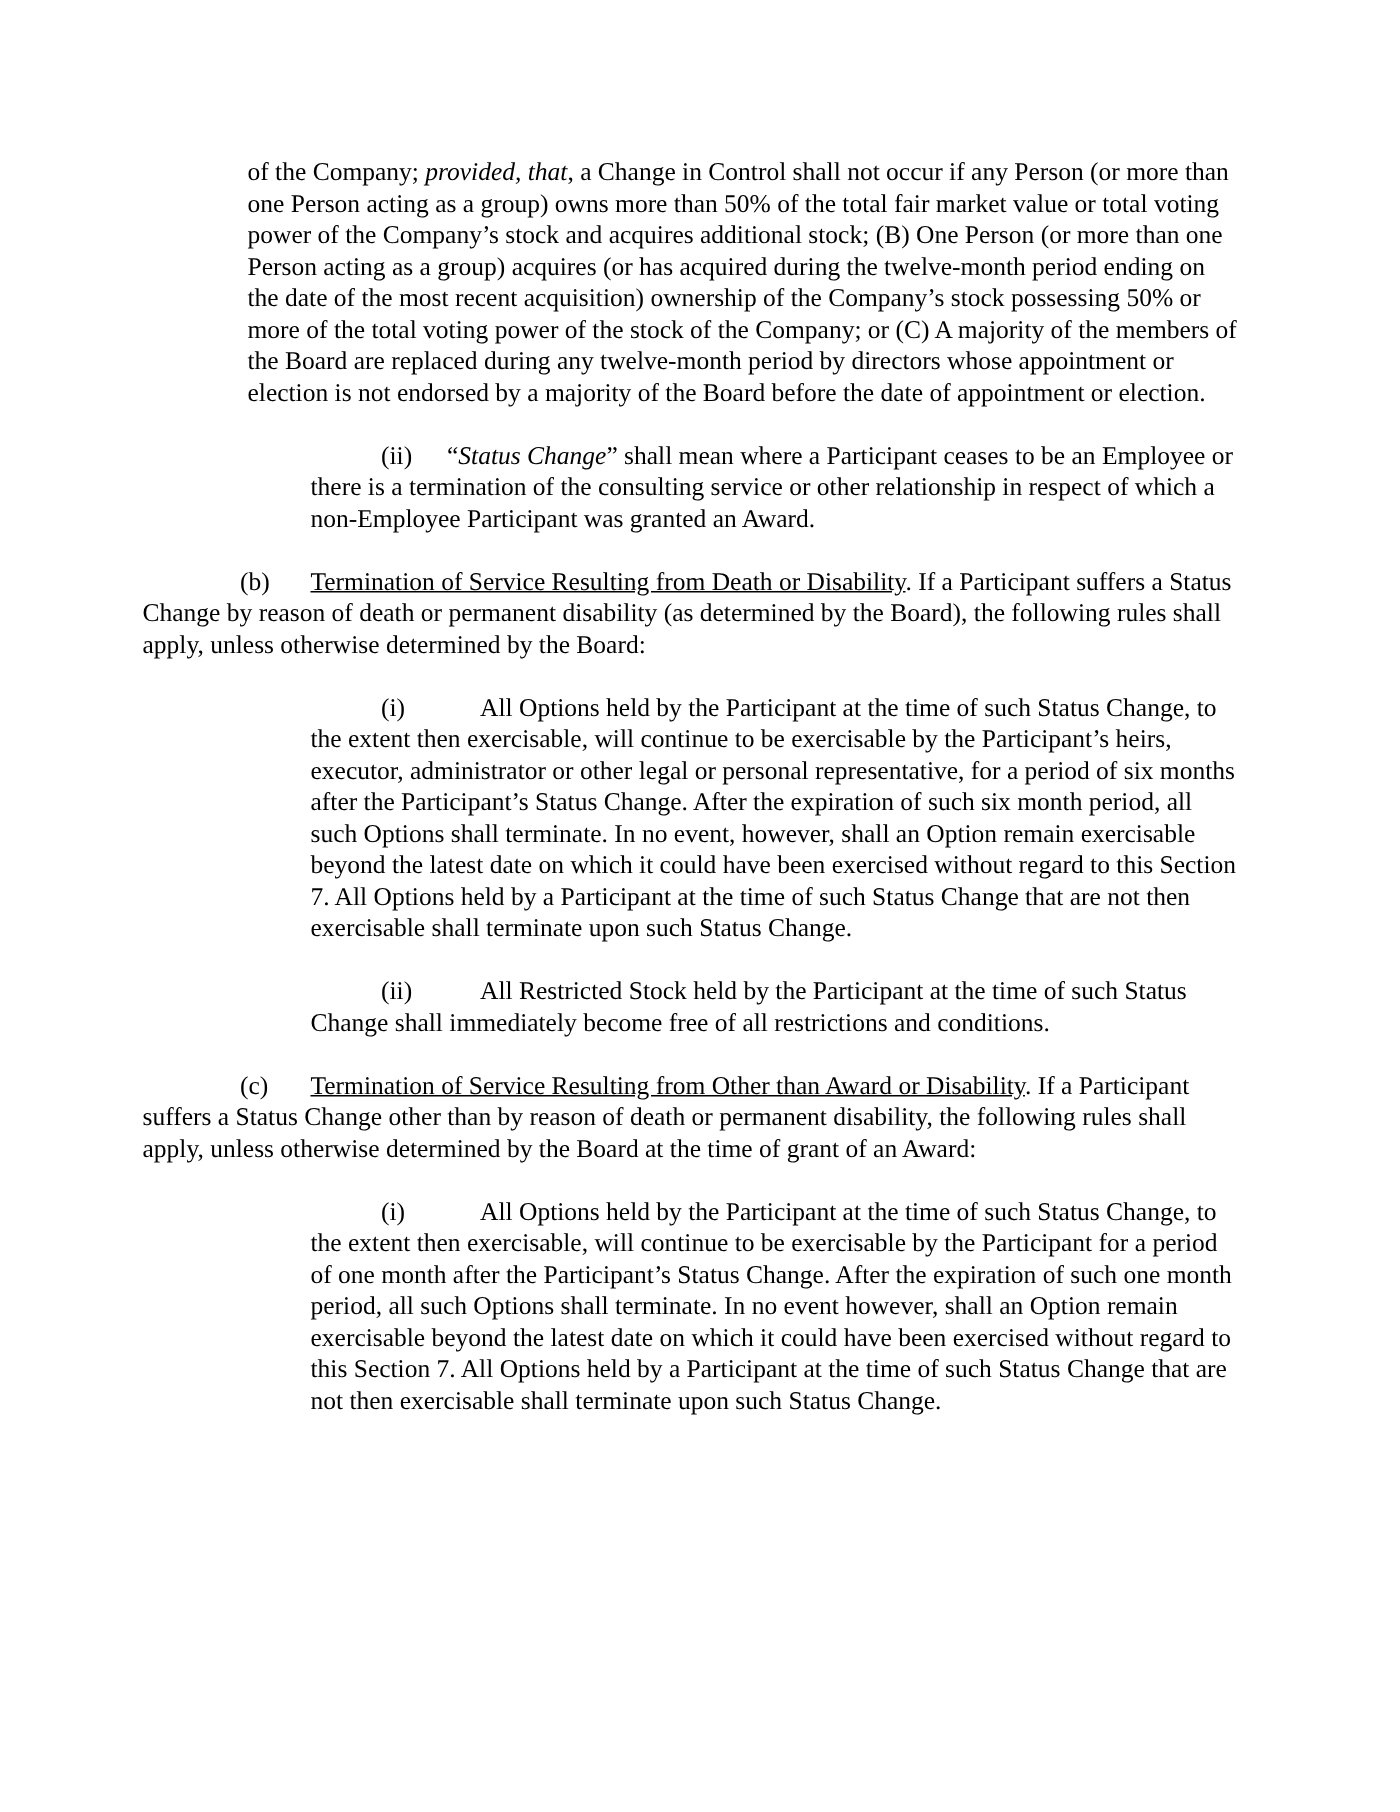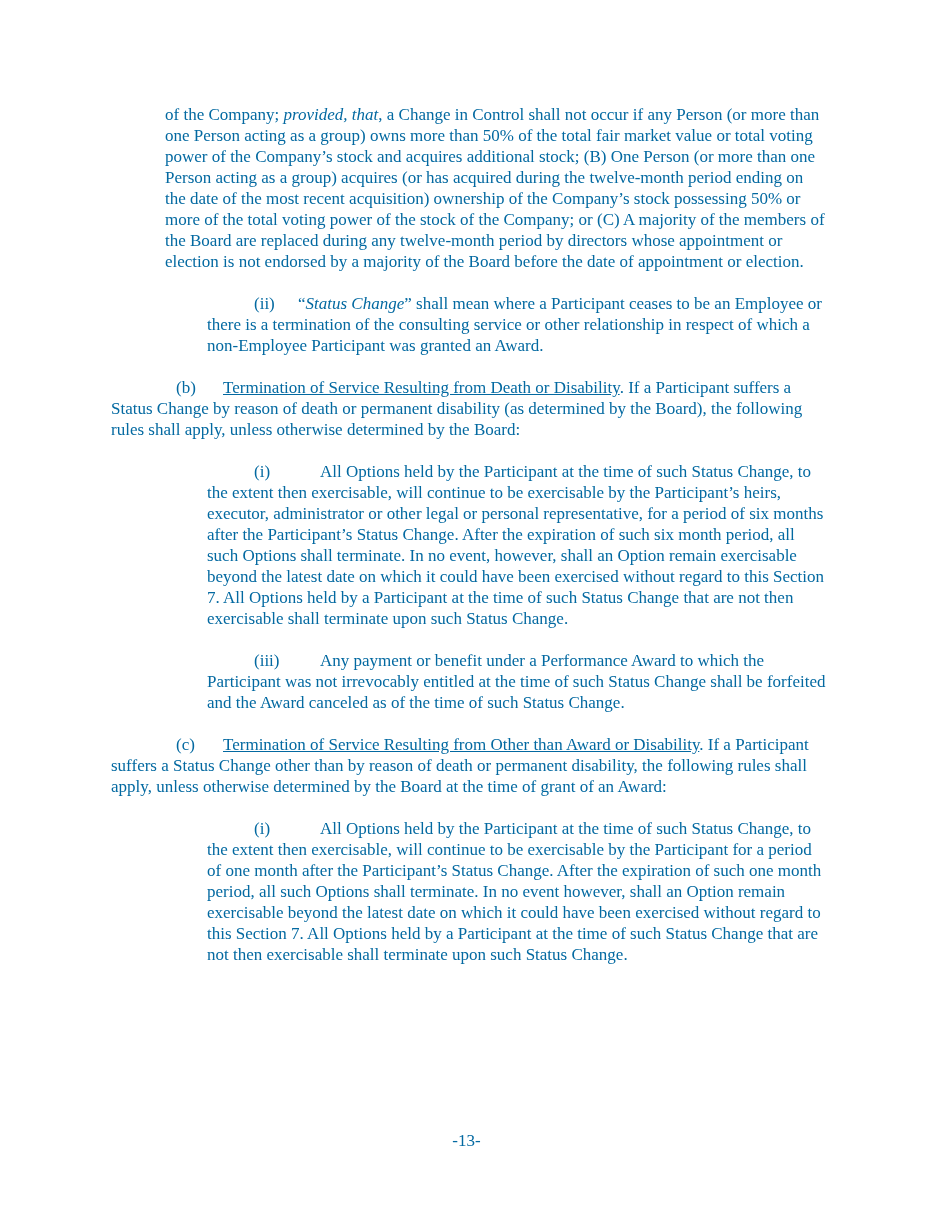--- a/index.html
+++ b/index.html
@@ -8,21 +8,21 @@
     background: #ffffff;
   }
   .page {
     position: relative;
     width: 933px;
     height: 1208px;
     background: #ffffff;
     font-family: "Liberation Serif", "DejaVu Serif", serif;
     font-size: 17px;
     line-height: 21px;
-    color: #0369a1;
+    color: #000000;
     overflow: hidden;
   }
   .content {
     position: absolute;
     left: 95px;
     top: 104px;
     width: 733px;
   }
   .para {
     margin: 0 0 21px 0;
@@ -40,21 +40,21 @@
   .item .label {
     display: inline-block;
     width: 66px;
     text-indent: 0;
   }
   .item.def .label {
     width: 44px;
   }
   
   .lettered {
-    margin-left: 16px;
+    margin-left: 0;
     text-indent: 65px;
   }
   .lettered .label {
     display: inline-block;
     width: 47px;
     text-indent: 0;
   }
   .u { text-decoration: underline; }
   .it { font-style: italic; }
   .footer {
@@ -72,23 +72,22 @@
   <div class="content">
 
     <p class="para blockquote"><span>of the Company; </span><span class="it">provided, that</span><span>, a Change in Control shall not occur if any Person (or more than one Person acting as a group) owns more than 50% of the total fair market value or total voting power of the Company’s stock and acquires additional stock; (B) One Person (or more than one Person acting as a group) acquires (or has acquired during the twelve-month period ending on the date of the most recent acquisition) ownership of the Company’s stock possessing 50% or more of the total voting power of the stock of the Company; or (C) A majority of the members of the Board are replaced during any twelve-month period by directors whose appointment or election is not endorsed by a majority of the Board before the date of appointment or election.</span></p>
 
     <p class="para item def"><span class="label">(ii)</span><span>“</span><span class="it">Status Change</span><span>” shall mean where a Participant ceases to be an Employee or there is a termination of the consulting service or other relationship in respect of which a non-Employee Participant was granted an Award.</span></p>
 
     <p class="para lettered"><span class="label">(b)</span><span class="u">Termination of Service Resulting from Death or Disability</span><span>. If a Participant suffers a Status Change by reason of death or permanent disability (as determined by the Board), the following rules shall apply, unless otherwise determined by the Board:</span></p>
 
     <p class="para item"><span class="label">(i)</span><span>All Options held by the Participant at the time of such Status Change, to the extent then exercisable, will continue to be exercisable by the Participant’s heirs, executor, administrator or other legal or personal representative, for a period of six months after the Participant’s Status Change. After the expiration of such six month period, all such Options shall terminate. In no event, however, shall an Option remain exercisable beyond the latest date on which it could have been exercised without regard to this Section 7. All Options held by a Participant at the time of such Status Change that are not then exercisable shall terminate upon such Status Change.</span></p>
 
+    <p class="para item"><span class="label">(ii)</span><span>All Restricted Stock held by the Participant at the time of such Status Change shall immediately become free of all restrictions and conditions.</span></p>
 
-    <p class="para item"><span class="label">(iii)</span><span>Any payment or benefit under a Performance Award to which the Participant was not irrevocably entitled at the time of such Status Change shall be forfeited and the Award canceled as of the time of such Status Change.</span></p>
 
     <p class="para lettered"><span class="label">(c)</span><span class="u">Termination of Service Resulting from Other than Award or Disability</span><span>. If a Participant suffers a Status Change other than by reason of death or permanent disability, the following rules shall apply, unless otherwise determined by the Board at the time of grant of an Award:</span></p>
 
     <p class="para item"><span class="label">(i)</span><span>All Options held by the Participant at the time of such Status Change, to the extent then exercisable, will continue to be exercisable by the Participant for a period of one month after the Participant’s Status Change. After the expiration of such one month period, all such Options shall terminate. In no event however, shall an Option remain exercisable beyond the latest date on which it could have been exercised without regard to this Section 7. All Options held by a Participant at the time of such Status Change that are not then exercisable shall terminate upon such Status Change.</span></p>
 
   </div>
 
-  <div class="footer"><span>-13-</span></div>
 </div>
 
 </body></html>

